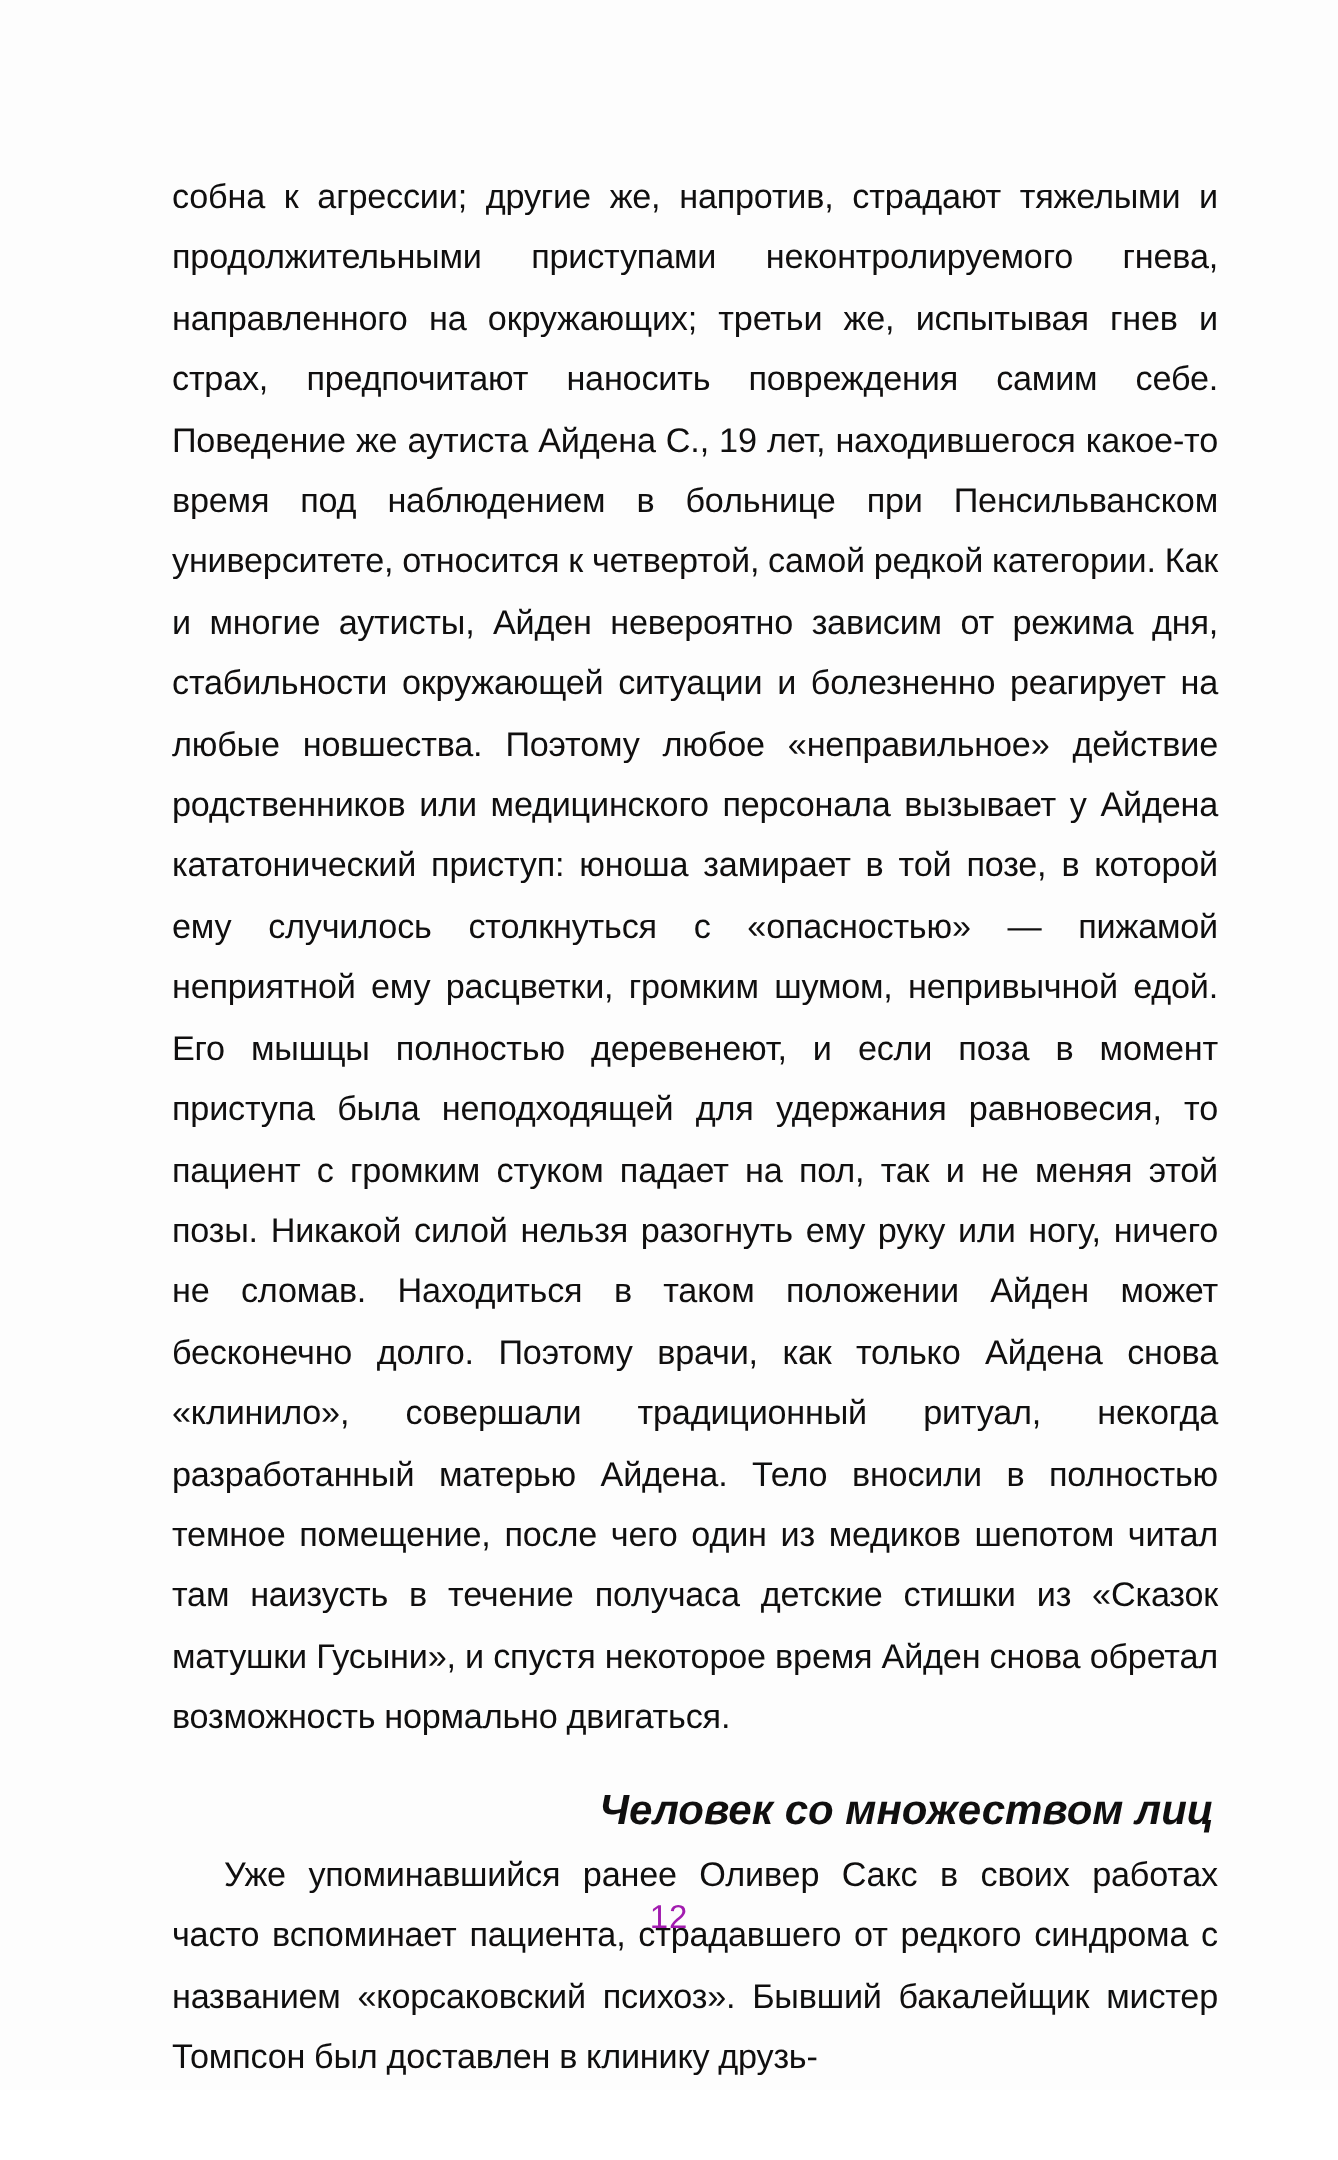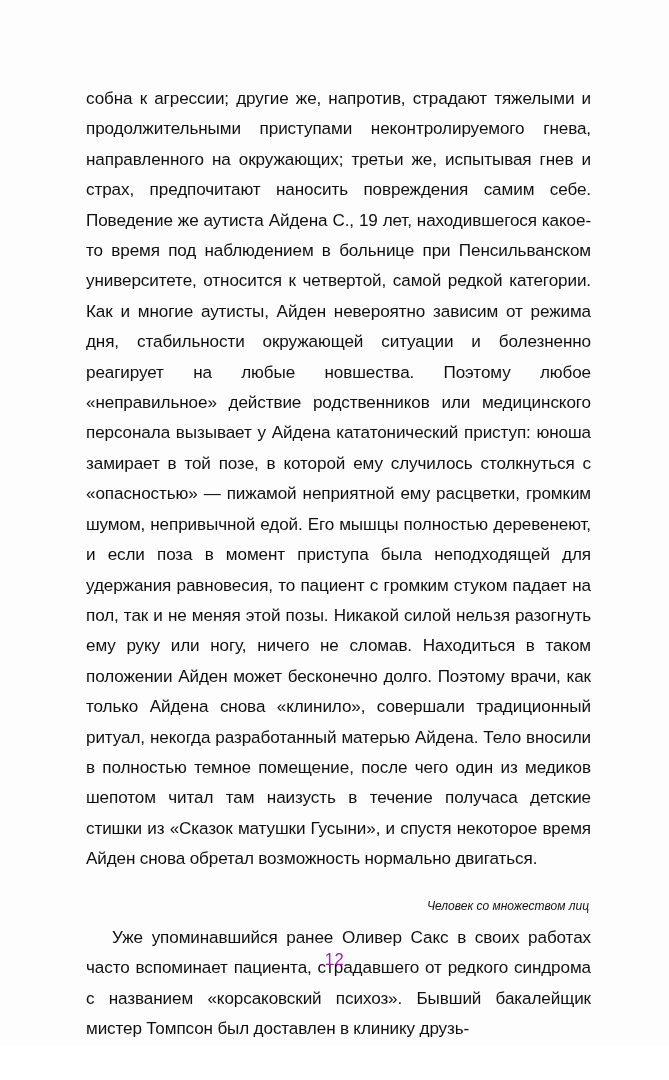--- a/index.html
+++ b/index.html
@@ -13,45 +13,45 @@
     overflow: hidden;
     font-family: "Liberation Sans", sans-serif;
     color: #111111;
   }
   .page {
     position: relative;
     width: 669px;
     height: 1045px;
     background: #fdfdfd;
     box-sizing: border-box;
-    padding: 84px 78px 0 86px;
+    padding: 84px 60px 0 86px;
   }
   .body-text {
     font-size: 17.1px;
     line-height: 30.4px;
     text-align: justify;
     text-justify: inter-word;
     color: #100f0f;
     letter-spacing: -0.1px;
     white-space: pre-wrap;
     word-spacing: -0.2px;
   }
   .para-cont {
     text-indent: 0;
     margin: 0;
   }
   .para-indent {
     text-indent: 26px;
     margin: 0;
   }
   .subhead {
-    font-size: 12px;
+    font-size: 21px;
     line-height: 30.4px;
     font-style: italic;
-    font-weight: normal;
+    font-weight: bold;
     text-align: right;
     color: #100f0f;
     margin: 16px 0 2px 0;
     padding-right: 2px;
   }
   .folio {
     position: absolute;
     left: 0;
     right: 0;
     top: 950px;

